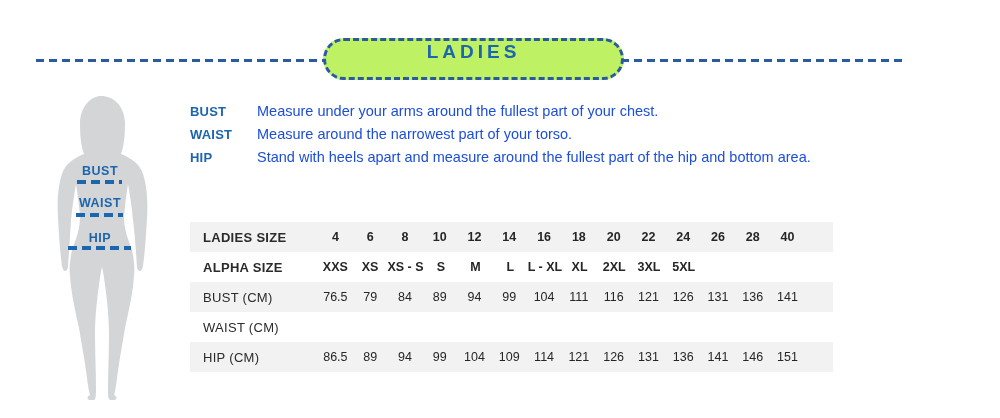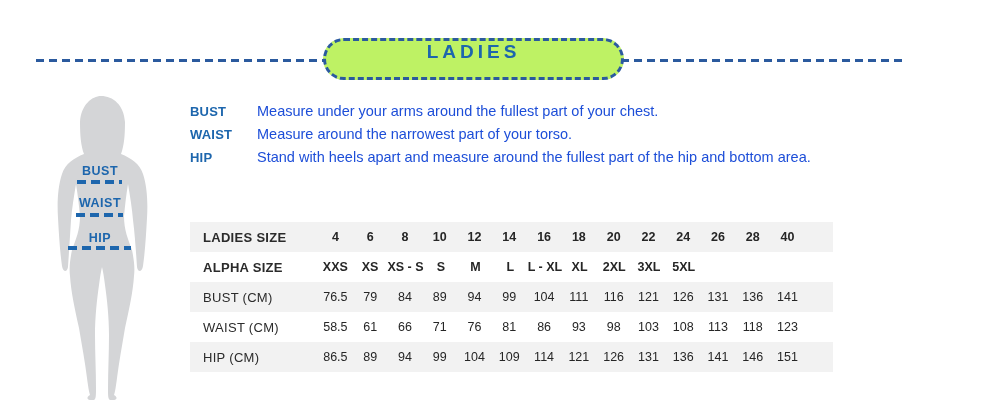--- a/index.html
+++ b/index.html
@@ -183,36 +183,20 @@
         <span class="tcell">116</span>
         <span class="tcell">121</span>
         <span class="tcell">126</span>
         <span class="tcell">131</span>
         <span class="tcell">136</span>
         <span class="tcell">141</span>
       </span>
     </div>
     <div class="trow">
       <span class="tlabel">WAIST (CM)</span>
-      <span class="tcells">
-        <span class="tcell">58.5</span>
-        <span class="tcell">61</span>
-        <span class="tcell">66</span>
-        <span class="tcell">71</span>
-        <span class="tcell">76</span>
-        <span class="tcell">81</span>
-        <span class="tcell">86</span>
-        <span class="tcell">93</span>
-        <span class="tcell">98</span>
-        <span class="tcell">103</span>
-        <span class="tcell">108</span>
-        <span class="tcell">113</span>
-        <span class="tcell">118</span>
-        <span class="tcell">123</span>
-      </span>
     </div>
     <div class="trow shaded">
       <span class="tlabel">HIP (CM)</span>
       <span class="tcells">
         <span class="tcell">86.5</span>
         <span class="tcell">89</span>
         <span class="tcell">94</span>
         <span class="tcell">99</span>
         <span class="tcell">104</span>
         <span class="tcell">109</span>

